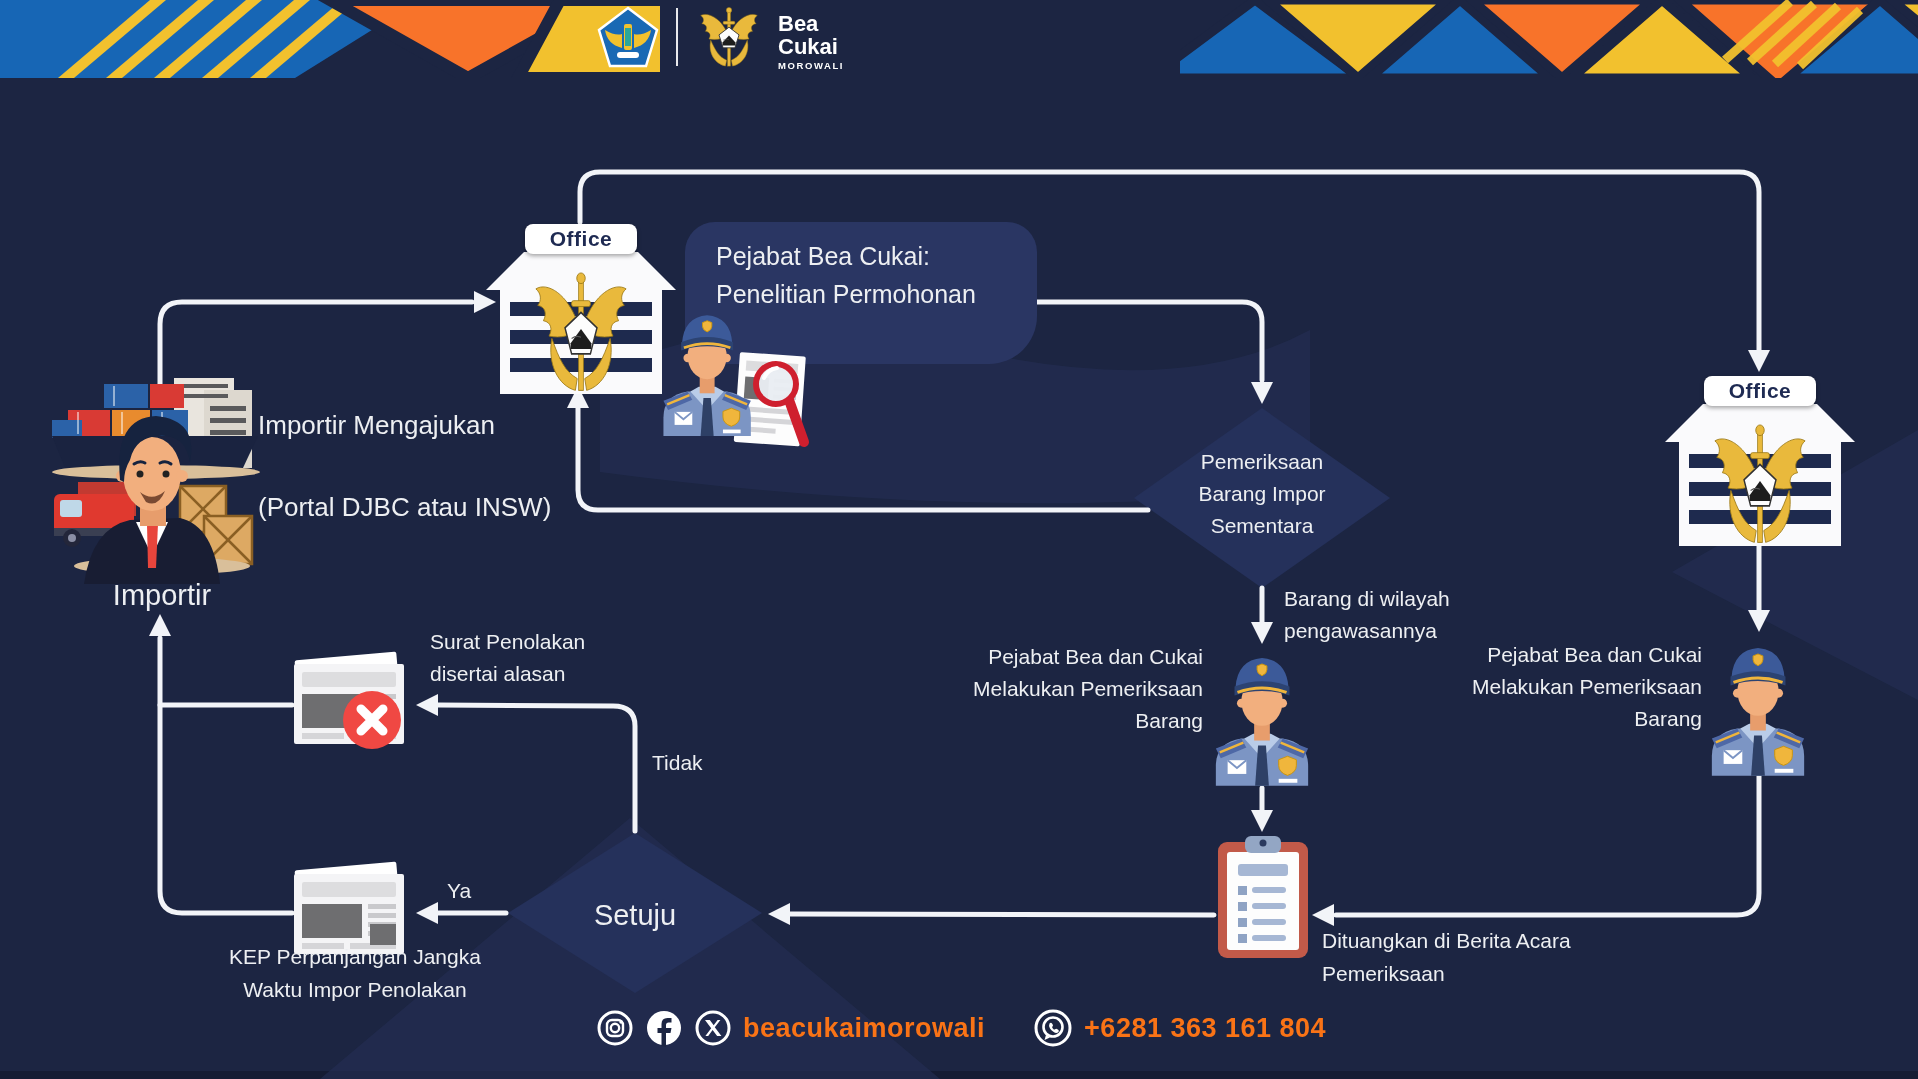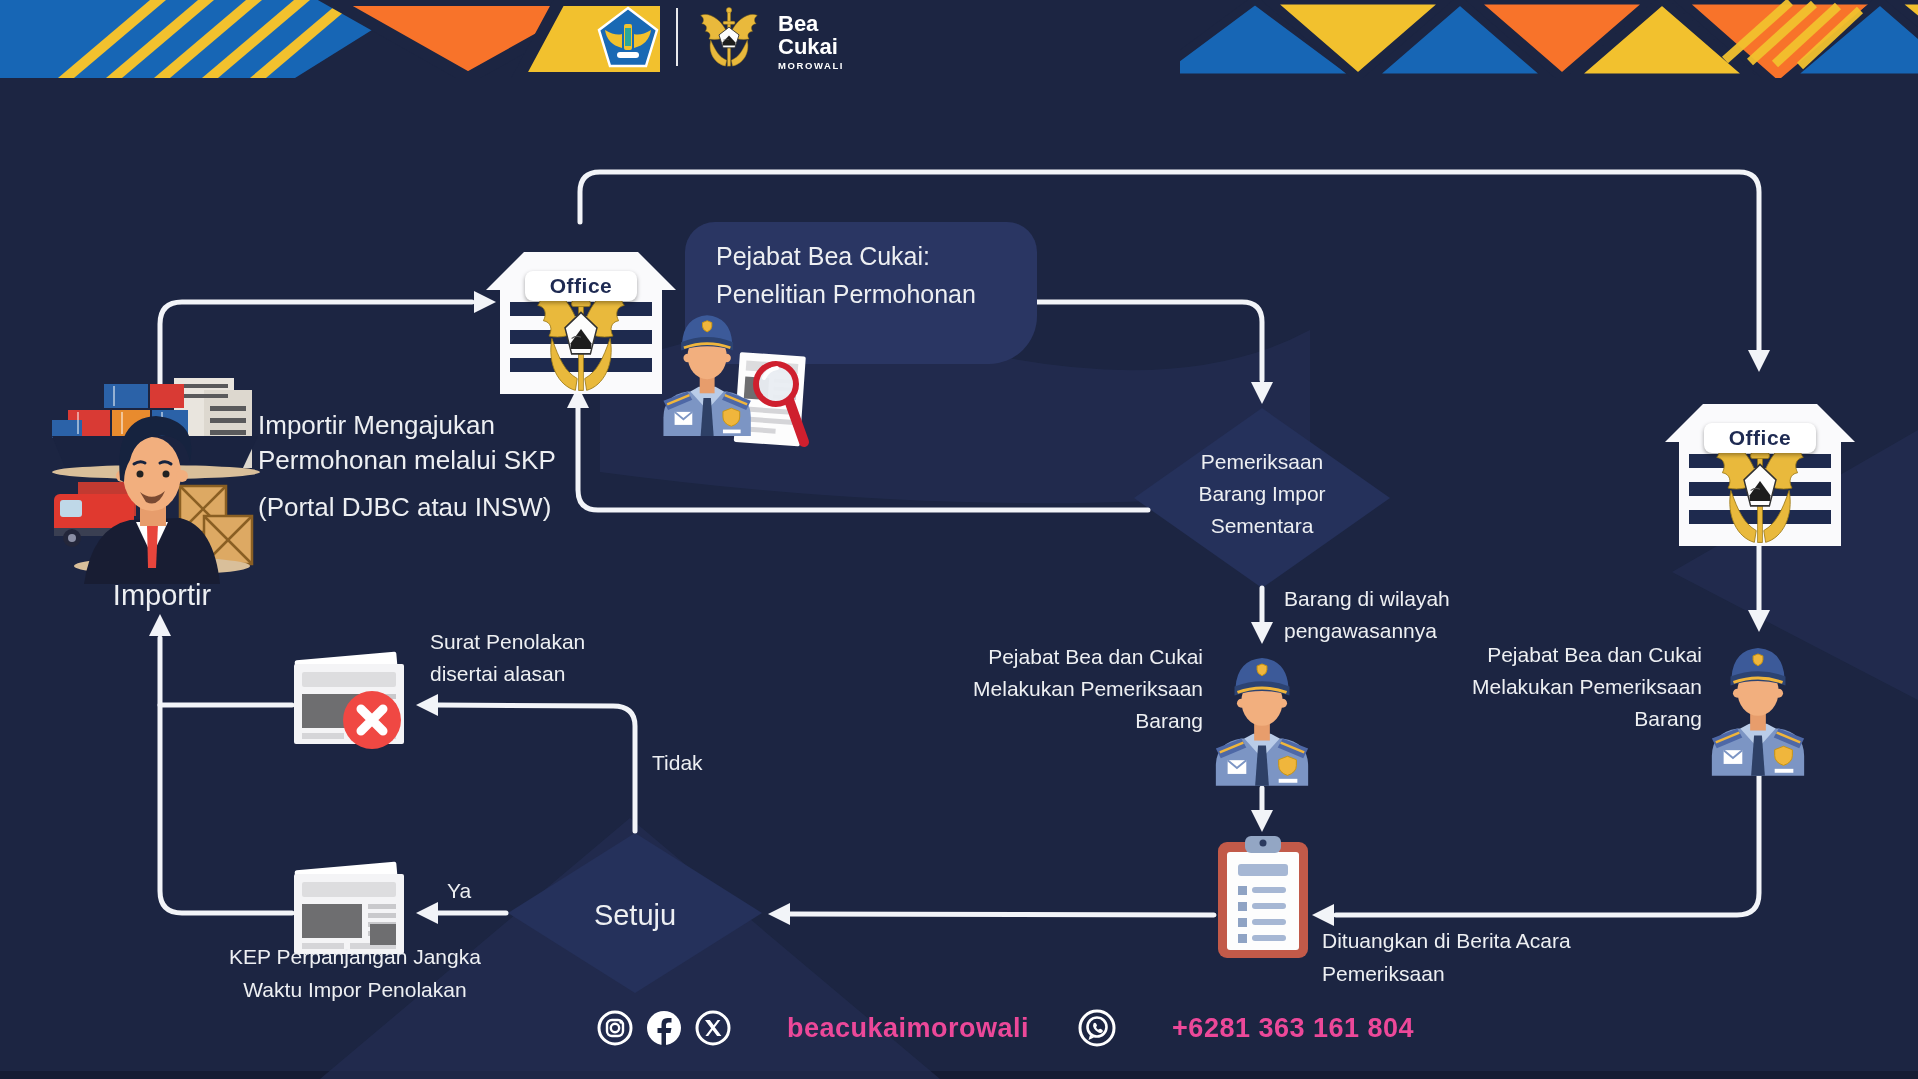--- a/index.html
+++ b/index.html
@@ -9,23 +9,23 @@
   }
   html,body{margin:0;padding:0;background:#0e1428;}
   #poster{position:relative;width:1918px;height:1079px;background:var(--bg);
     overflow:hidden;font-family:"Liberation Sans",sans-serif;padding-left:8px;}
   .abs{position:absolute;}
   .t{position:absolute;color:var(--text);white-space:nowrap;line-height:1.5;}
   .t.center{text-align:center;}
   .t.right{text-align:right;}
   .sign{position:absolute;background:#fff;border-radius:8px;color:var(--navy);
     font-weight:800;font-size:21px;text-align:center;line-height:30px;
-    box-shadow:0 2px 4px rgba(0,0,0,.35);letter-spacing:.5px;margin-top:47px;}
+    box-shadow:0 2px 4px rgba(0,0,0,.35);letter-spacing:.5px;}
   .footer-row{position:absolute;left:596px;top:1008px;display:flex;align-items:center;gap:11px;}
-  .footer-text{color:#ec4899;font-weight:700;font-size:27px;letter-spacing:.5px;margin-left:44px;}
+  .footer-text{color:#f97316;font-weight:700;font-size:27px;letter-spacing:.5px;}
   svg{display:block;}
 </style>
 </head>
 <body>
 
 <div id="poster">
 
   <svg width="0" height="0" style="position:absolute">
     <defs>
       <g id="emblem">
@@ -321,21 +321,20 @@
     </svg>
   </div>
   <div class="abs" style="left:288px;top:860px;width:124px;height:104px">
     <svg width="124" height="104" viewBox="0 0 124 104">
       <use href="#newspaper"></use>
       <rect x="82" y="64" width="26" height="21" fill="#6E6E70"></rect>
     </svg>
   </div>
 
   <div class="t" style="left:258px;top:406px;font-size:26px">Importir Mengajukan</div>
-  <div class="t" style="left:258px;top:441px;font-size:26px">Permohonan melalui SKP</div>
   <div class="t" style="left:258px;top:488px;font-size:26px">(Portal DJBC atau INSW)</div>
   <div class="t center" style="left:92px;top:574px;width:140px;font-size:29px">Importir</div>
 
   <div class="t center" style="left:1152px;top:446px;width:220px;font-size:21px;line-height:1.52">
     <div>Pemeriksaan</div>
     <div>Barang Impor</div>
     <div>Sementara</div>
   </div>
   <div class="t" style="left:1284px;top:583px;font-size:21px;line-height:1.5">
     <div>Barang di wilayah</div>

